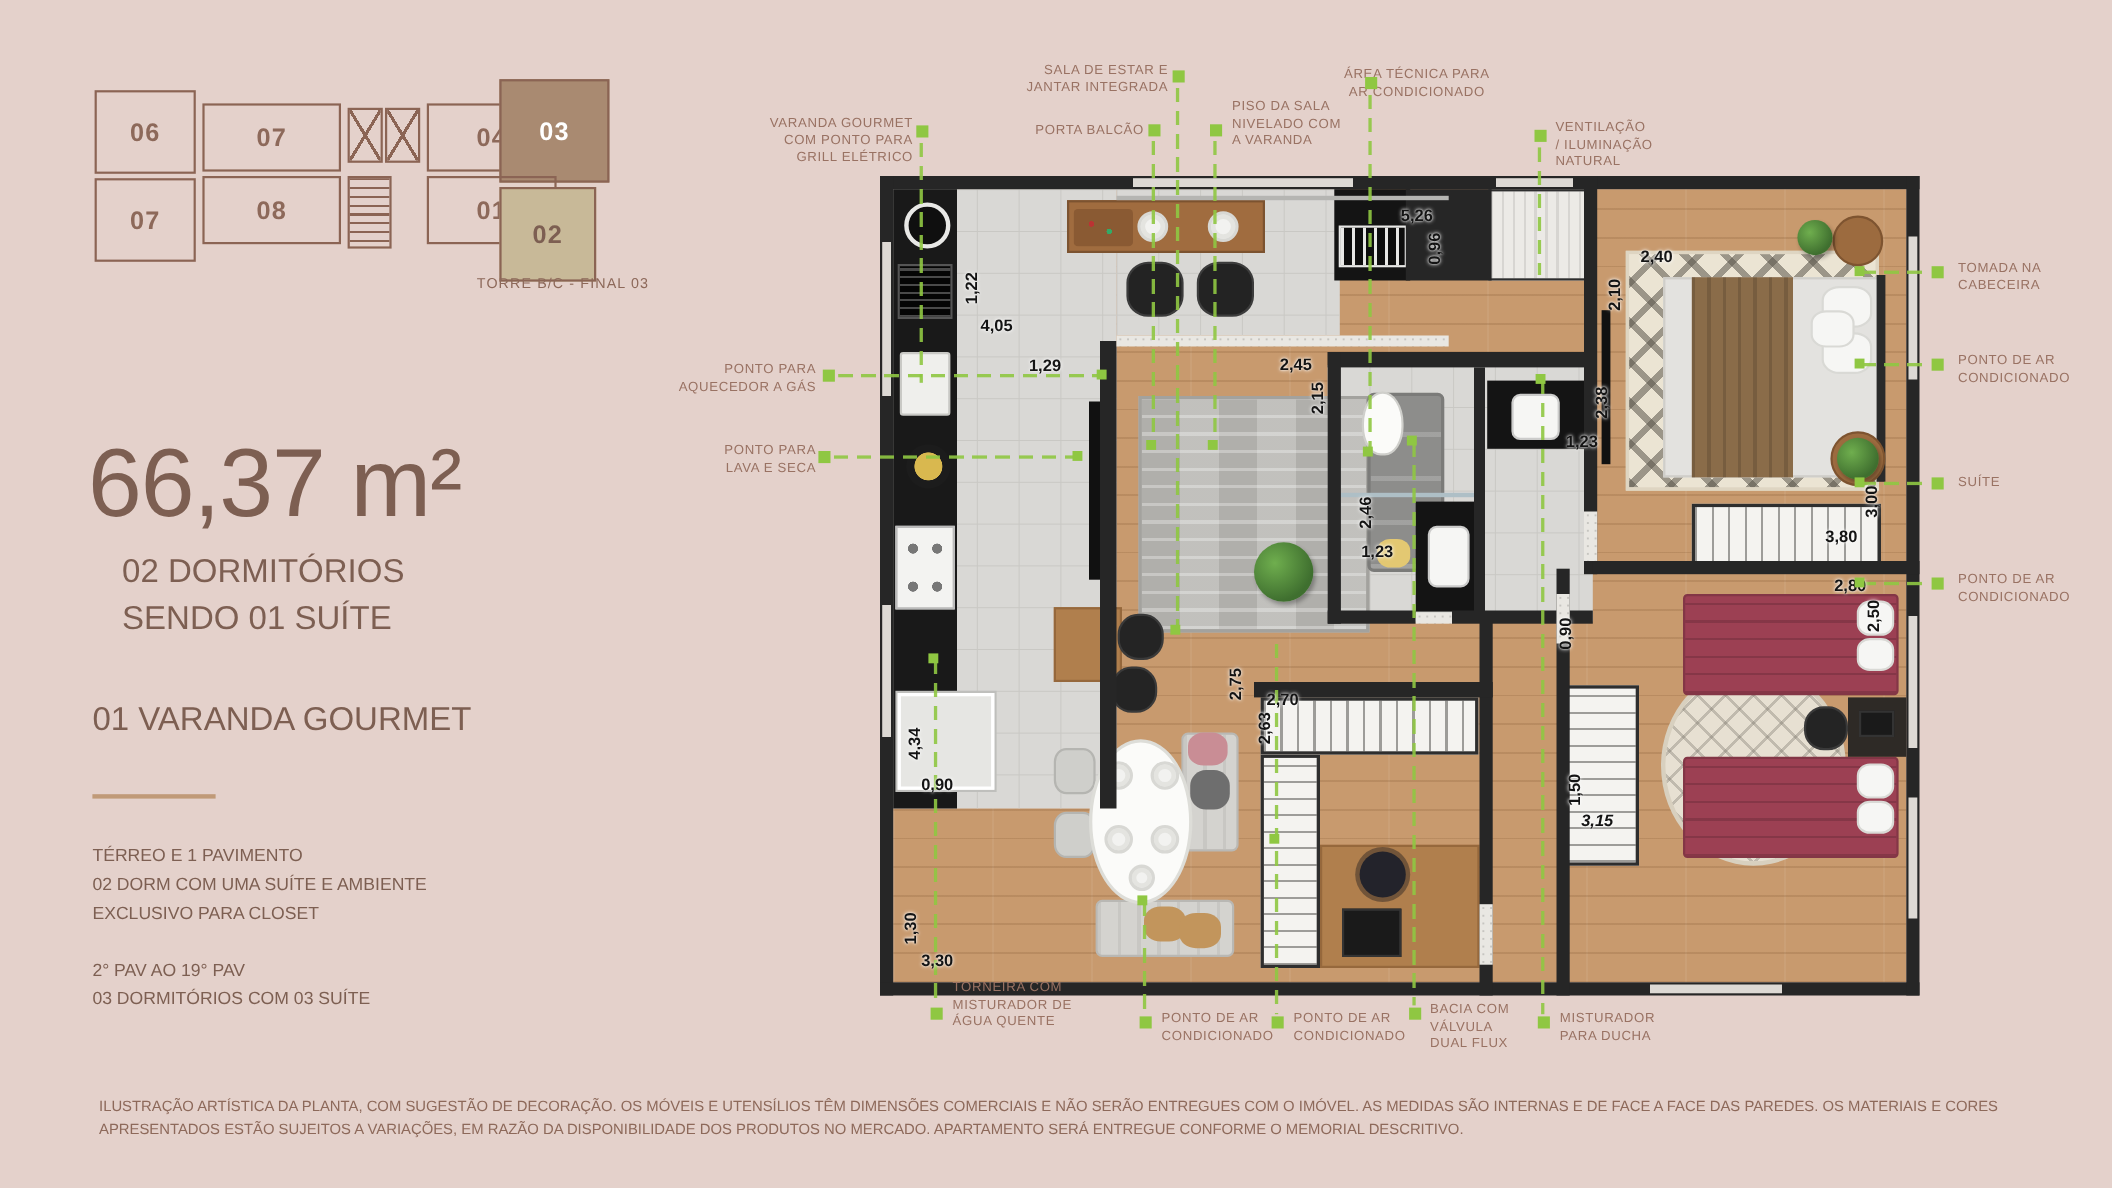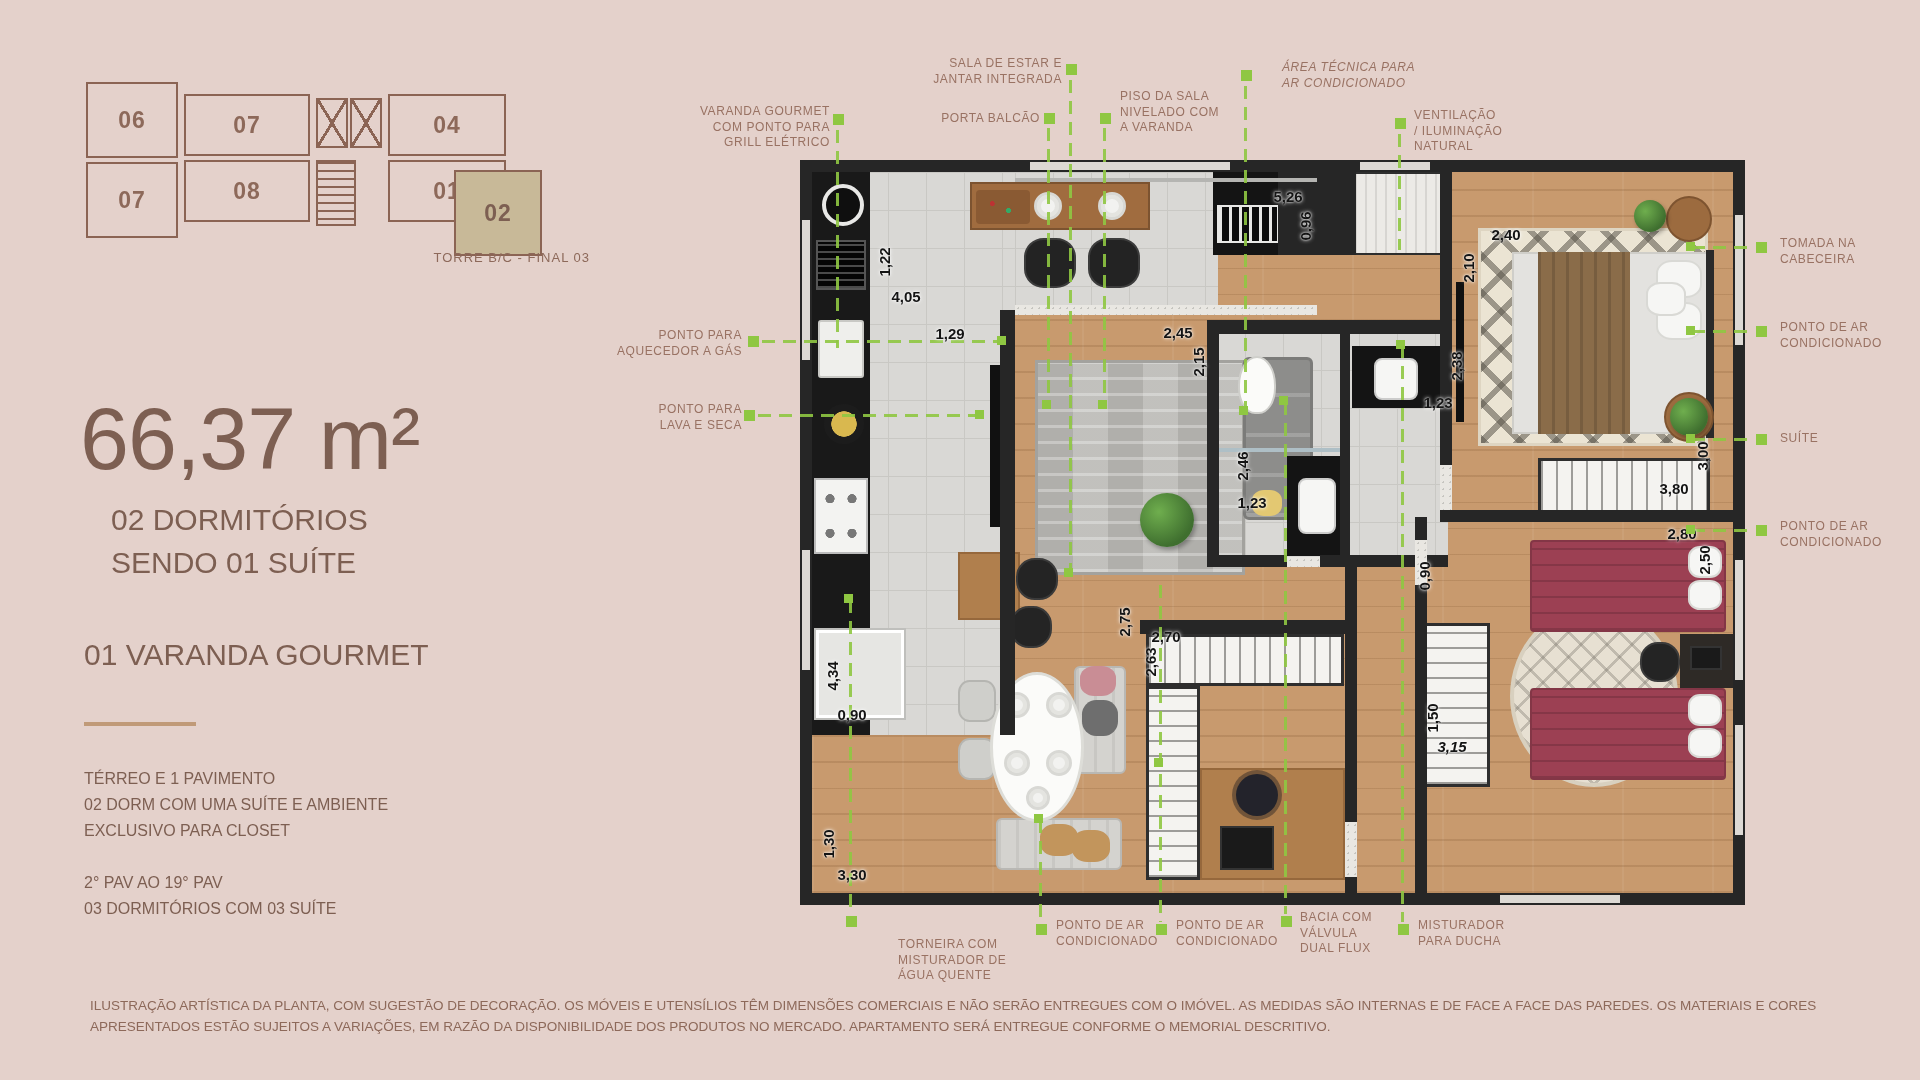--- a/index.html
+++ b/index.html
@@ -126,20 +126,21 @@
 
 <div id="root">
 
   <div id="key-plan">
     <div class="kp-core" style="left:246px;top:32px;width:32px;height:50px;"></div>
     <div class="kp-core" style="left:280px;top:32px;width:32px;height:50px;"></div>
     <div class="kp-stair" style="left:246px;top:94px;width:40px;height:66px;"></div>
   <div class="kp-unit" style="left: 16px; top: 16px; width: 92px; height: 76px;">06</div>
       <div class="kp-unit" style="left: 114px; top: 28px; width: 126px; height: 62px;">07</div>
       <div class="kp-unit" style="left: 318px; top: 28px; width: 118px; height: 62px;">04</div>
+      <div class="kp-unit primary" style="left: 384px; top: 6px; width: 100px; height: 94px;">03</div>
       <div class="kp-unit" style="left: 16px; top: 96px; width: 92px; height: 76px;">07</div>
       <div class="kp-unit" style="left: 114px; top: 94px; width: 126px; height: 62px;">08</div>
       <div class="kp-unit" style="left: 318px; top: 94px; width: 118px; height: 62px;">01</div>
       <div class="kp-unit secondary" style="left: 384px; top: 104px; width: 88px; height: 86px;">02</div>
     </div>
   <div id="kp-caption">TORRE B/C - FINAL 03</div>
 
   <div id="area-title">66,37 m²</div>
   <div id="headline" class="pre">02 DORMITÓRIOS
 SENDO 01 SUÍTE</div>
@@ -275,21 +276,21 @@
       <div class="callout" style="left: 890px; top: 111px; width: 150px; text-align: right;">PORTA BALCÃO</div>
       <div class="cmark" style="left: 1044px; top: 113px;"></div>
       <div class="gline-v" style="left: 1047px; top: 128px; height: 278px;"></div>
       <div class="cend" style="left: 1042px; top: 400px;"></div>
       <div class="callout" style="left: 1120px; top: 89px; width: 130px; text-align: left;">PISO DA SALA
 NIVELADO COM
 A VARANDA</div>
       <div class="cmark" style="left: 1100px; top: 113px;"></div>
       <div class="gline-v" style="left: 1103px; top: 128px; height: 278px;"></div>
       <div class="cend" style="left: 1098px; top: 400px;"></div>
-      <div class="callout" style="left: 1282px; top: 60px; width: 190px; text-align: left; font-style: italic;">ÁREA TÉCNICA PARA
+      <div class="callout" style="left: 1193px; top: 60px; width: 190px; text-align: center;">ÁREA TÉCNICA PARA
 AR CONDICIONADO</div>
       <div class="cmark" style="left: 1241px; top: 70px;"></div>
       <div class="gline-v" style="left: 1244px; top: 86px; height: 325px;"></div>
       <div class="cend" style="left: 1239px; top: 406px;"></div>
       <div class="callout" style="left: 1414px; top: 108px; width: 130px; text-align: left;">VENTILAÇÃO
 / ILUMINAÇÃO
 NATURAL</div>
       <div class="cmark" style="left: 1395px; top: 118px;"></div>
       <div class="gline-v" style="left: 1398px; top: 134px; height: 116px;"></div>
       <div class="callout" style="left: 1780px; top: 236px; width: 140px; text-align: left;">TOMADA NA
@@ -314,21 +315,21 @@
       <div class="callout" style="left: 570px; top: 328px; width: 172px; text-align: right;">PONTO PARA
 AQUECEDOR A GÁS</div>
       <div class="cmark" style="left: 748px; top: 336px;"></div>
       <div class="gline-h" style="left: 762px; top: 340px; width: 240px;"></div>
       <div class="cend" style="left: 997px; top: 336px;"></div>
       <div class="callout" style="left: 570px; top: 402px; width: 172px; text-align: right;">PONTO PARA
 LAVA E SECA</div>
       <div class="cmark" style="left: 744px; top: 410px;"></div>
       <div class="gline-h" style="left: 758px; top: 414px; width: 222px;"></div>
       <div class="cend" style="left: 975px; top: 410px;"></div>
-      <div class="callout" style="left: 866px; top: 937px; width: 160px; text-align: left; margin-left: 32px;">TORNEIRA COM
+      <div class="callout" style="left: 866px; top: 890px; width: 160px; text-align: left;">TORNEIRA COM
 MISTURADOR DE
 ÁGUA QUENTE</div>
       <div class="cmark" style="left: 846px; top: 916px;"></div>
       <div class="gline-v" style="left: 849px; top: 600px; height: 314px;"></div>
       <div class="cend" style="left: 844px; top: 594px;"></div>
       <div class="callout" style="left: 1056px; top: 918px; width: 150px; text-align: left;">PONTO DE AR
 CONDICIONADO</div>
       <div class="cmark" style="left: 1036px; top: 924px;"></div>
       <div class="gline-v" style="left: 1039px; top: 820px; height: 102px;"></div>
       <div class="cend" style="left: 1034px; top: 814px;"></div>

